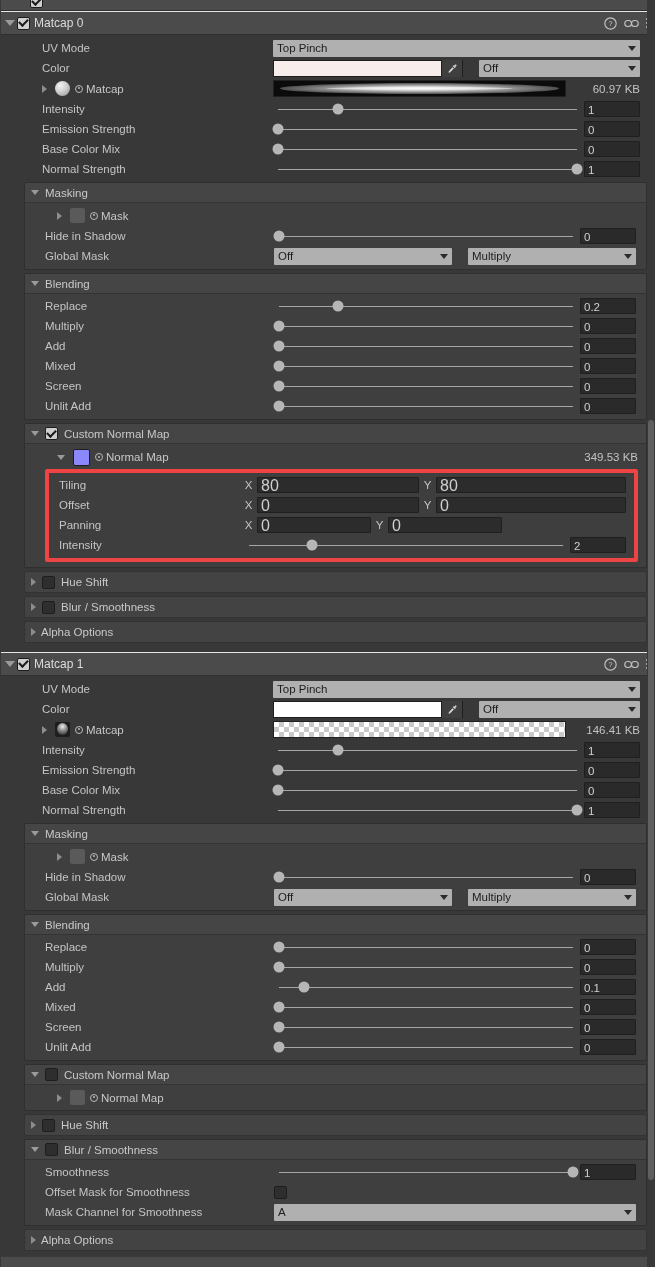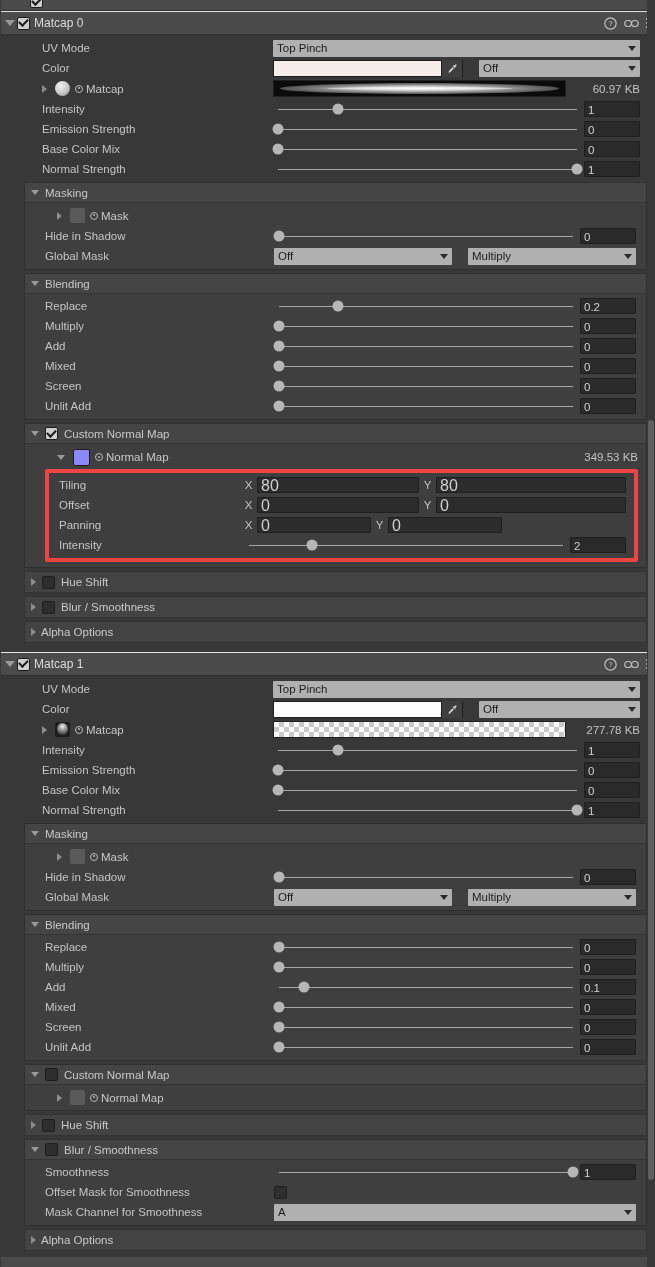--- a/index.html
+++ b/index.html
@@ -445,21 +445,21 @@
           </span>
           <span class="objname">
             <span class="radio-o"></span>
             <span>Matcap</span>
           </span>
         </span>
         <span class="preview" style="background-color:#ffffff;
                      background-image:linear-gradient(45deg,#c9c9c9 25%,transparent 25%,transparent 75%,#c9c9c9 75%),
                                       linear-gradient(45deg,#c9c9c9 25%,transparent 25%,transparent 75%,#c9c9c9 75%);
                      background-size:10px 10px;background-position:0 0,5px 5px;"></span>
-        <span class="kb">277.78 KB</span>
+        <span class="kb">146.41 KB</span>
       </div>
 
       <div class="prop">
         <span class="label">Intensity</span>
         <span class="slider">
             <span class="track"></span>
             <span class="knob" style="left:21%"></span>
           </span>
         <span class="numfield">1</span>
       </div>

